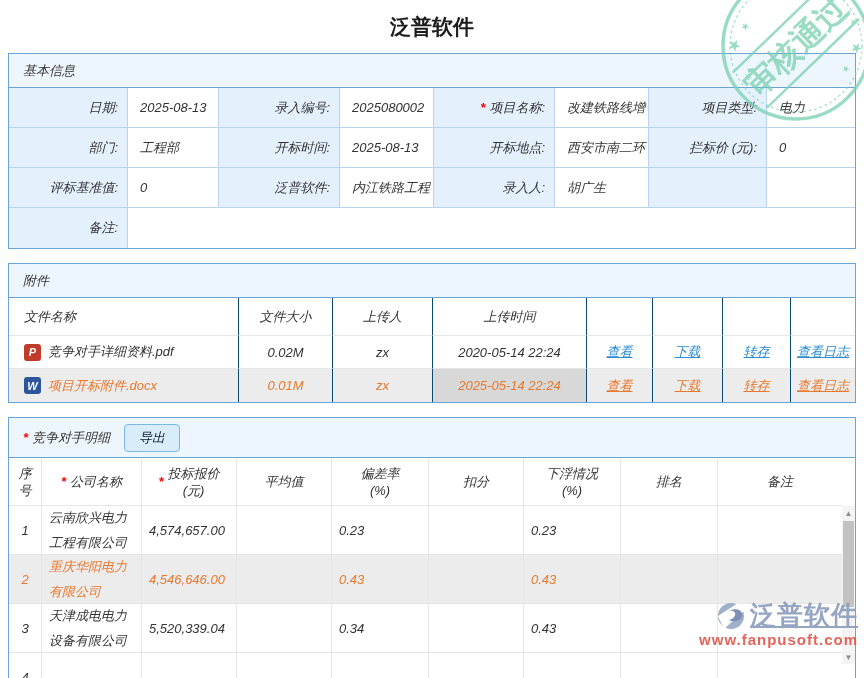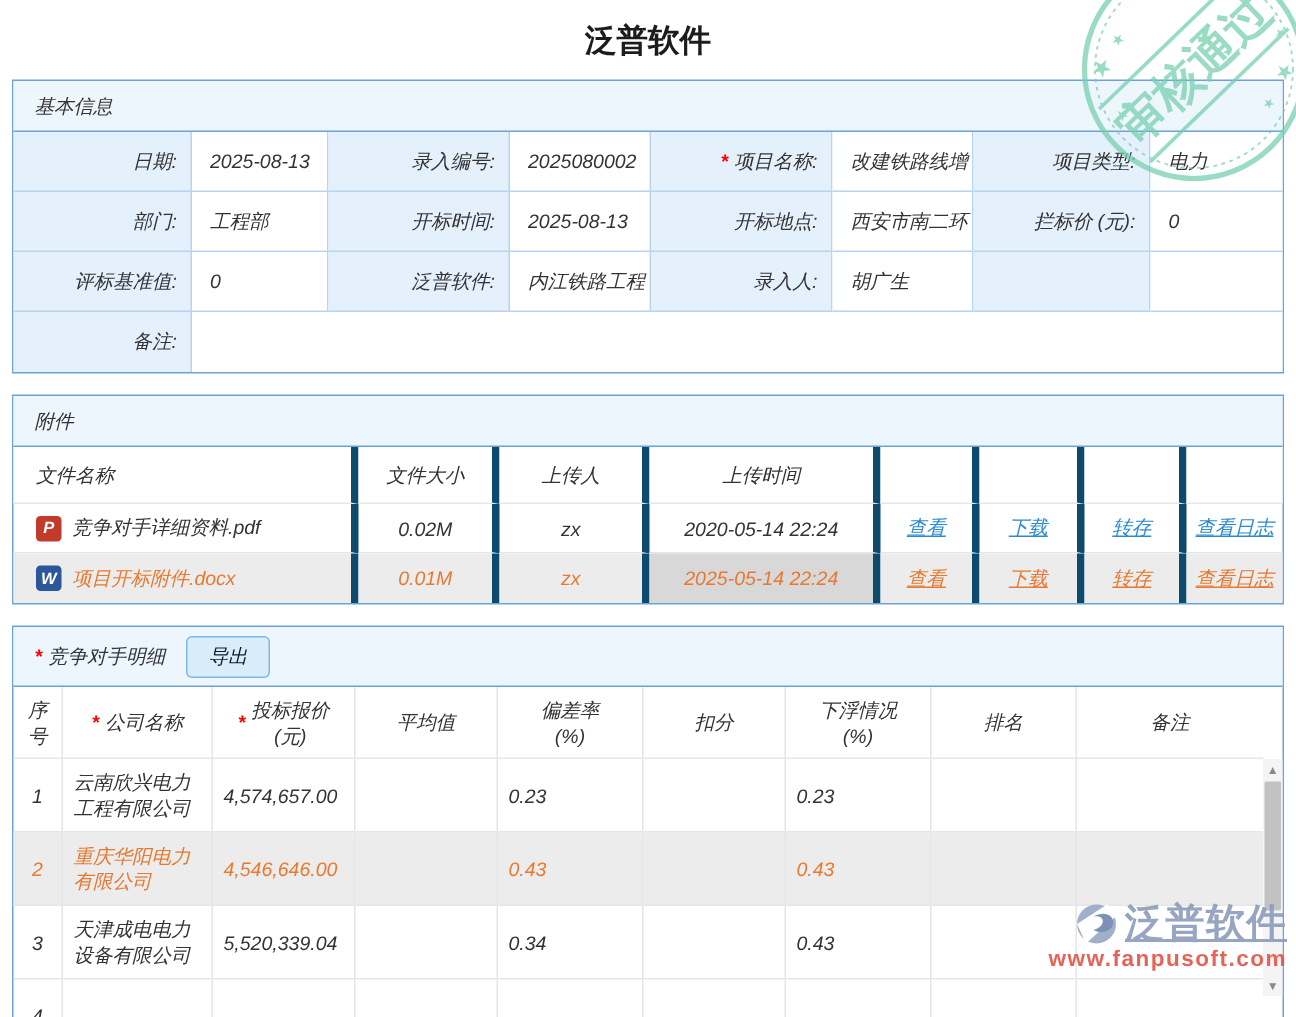--- a/index.html
+++ b/index.html
@@ -20,21 +20,21 @@
   .bi-grid { display: grid; grid-template-columns: 119px 91px 121px 94px 121px 94px 118px 88px; }
   .bi-cell { display: flex; align-items: center; height: 40px; padding: 0 9px; border-bottom: 1px solid #b9d4ee; border-right: 1px solid #b9d4ee; overflow: hidden; white-space: nowrap; }
   .bi-label { background: #e4f0fb; justify-content: flex-end; }
   .bi-value { background: #fff; justify-content: flex-start; padding-left: 12px; }
   .bi-grid .last-col { border-right: none; }
   .bi-grid .last-row { border-bottom: none; }
   .remark-value { grid-column: 2 / 9; }
 
   
   .att-grid { display: grid; grid-template-columns: 230px 94px 100px 154px 66px 70px 68px 1fr; }
-  .att-cell { display: flex; align-items: center; justify-content: center; border-right: 5px solid #0c4a6e; border-bottom: 1px solid #e6e6e6; overflow: hidden; white-space: nowrap; }
+  .att-cell { display: flex; align-items: center; justify-content: center; border-right: 1px solid #0c4a6e; border-bottom: 1px solid #e6e6e6; overflow: hidden; white-space: nowrap; }
   .att-head { height: 38px; color: #333; background: #fff; }
   .att-row-cell { height: 33px; }
   .att-name { justify-content: flex-start; padding-left: 15px; }
   .att-grid .no-r { border-right: none; }
   .att-grid .no-b { border-bottom: none; }
   .file-link { text-decoration: underline; color: #2b8bd0; cursor: pointer; }
   .hl-row-bg { background: #ececec; }
   .hl-text { color: #e8792f !important; }
   .hl-dark-cell { background: #d8d8d8; }
   .file-icon { width: 17px; height: 17px; border-radius: 3px; color: #fff; font-weight: bold; font-size: 11px; display: inline-flex; align-items: center; justify-content: center; margin-right: 7px; flex: none; }
@@ -44,21 +44,21 @@
   
   .comp-header-bar { background: #edf5fd; border-bottom: 1px solid #6aa3d8; padding: 0 14px; height: 40px; display: flex; align-items: center; }
   .export-btn { margin-left: 14px; background: #d9ecfa; border: 1px solid #7db8e8; color: #0f172a; border-radius: 4px; padding: 4px 14px; font-size: 13px; cursor: pointer; }
   .comp-wrap { position: relative; }
   .comp-grid { display: grid; width: 833px; grid-template-columns: 33px 100px 95px 95px 97px 95px 97px 97px 1fr; }
   .comp-cell { display: flex; align-items: center; border-right: 1px solid #e6e6e6; border-bottom: 1px solid #e6e6e6; padding: 0 7px; overflow: hidden; }
   .comp-head { height: 48px; justify-content: center; text-align: center; white-space: pre-line; line-height: 17px; }
   .comp-row-cell { height: 49px; }
   .c-center { justify-content: center; }
   .comp-grid .no-r2 { border-right: none; }
-  .company-cell { line-height: 17px; }
+  .company-cell { line-height: 25px; }
   
   .vscroll { position: absolute; top: 48px; right: 0; width: 13px; height: 158px; background: #f4f4f4; }
   .vs-arrow { height: 14px; display: flex; align-items: center; justify-content: center; font-size: 8px; color: #8a8a8a; cursor: pointer; }
   .vs-thumb { position: absolute; top: 15px; left: 1px; width: 11px; height: 86px; background: #c2c2c2; border-radius: 1px; cursor: pointer; }
   .vs-down { position: absolute; bottom: 0; left: 0; right: 0; }
 
   
   .stamp { position: absolute; top: -32px; right: -10px; width: 156px; height: 156px; opacity: 0.72; pointer-events: none; z-index: 20; }
 
   

